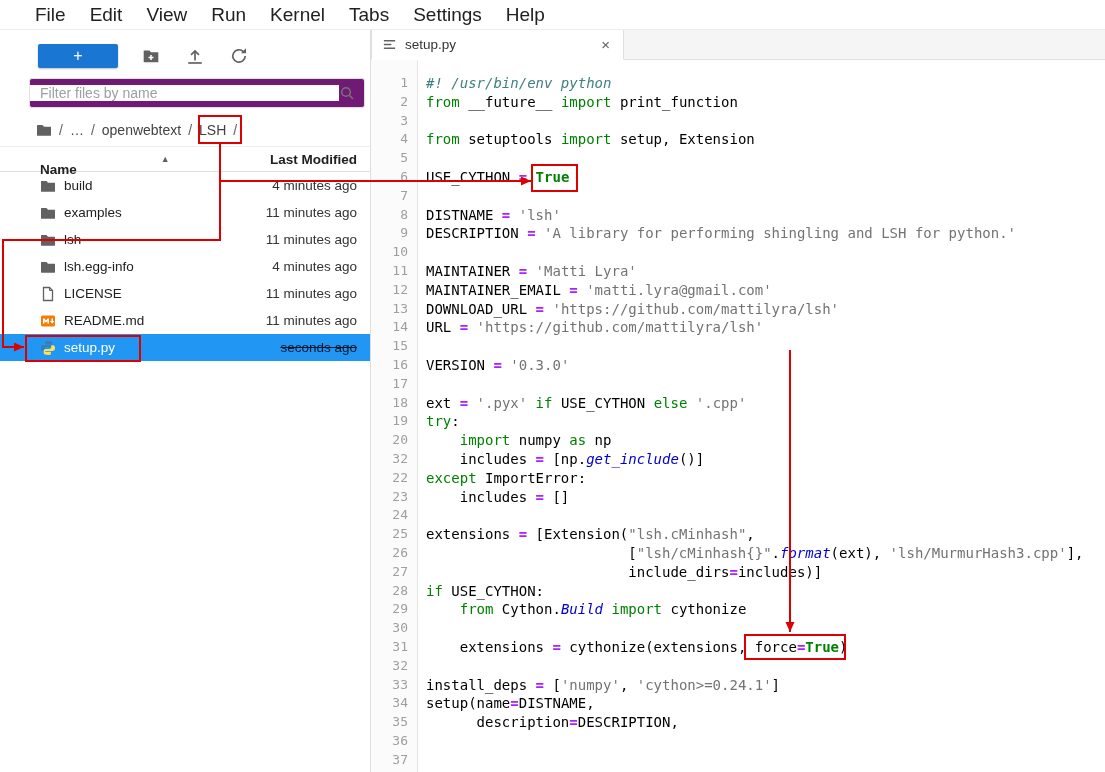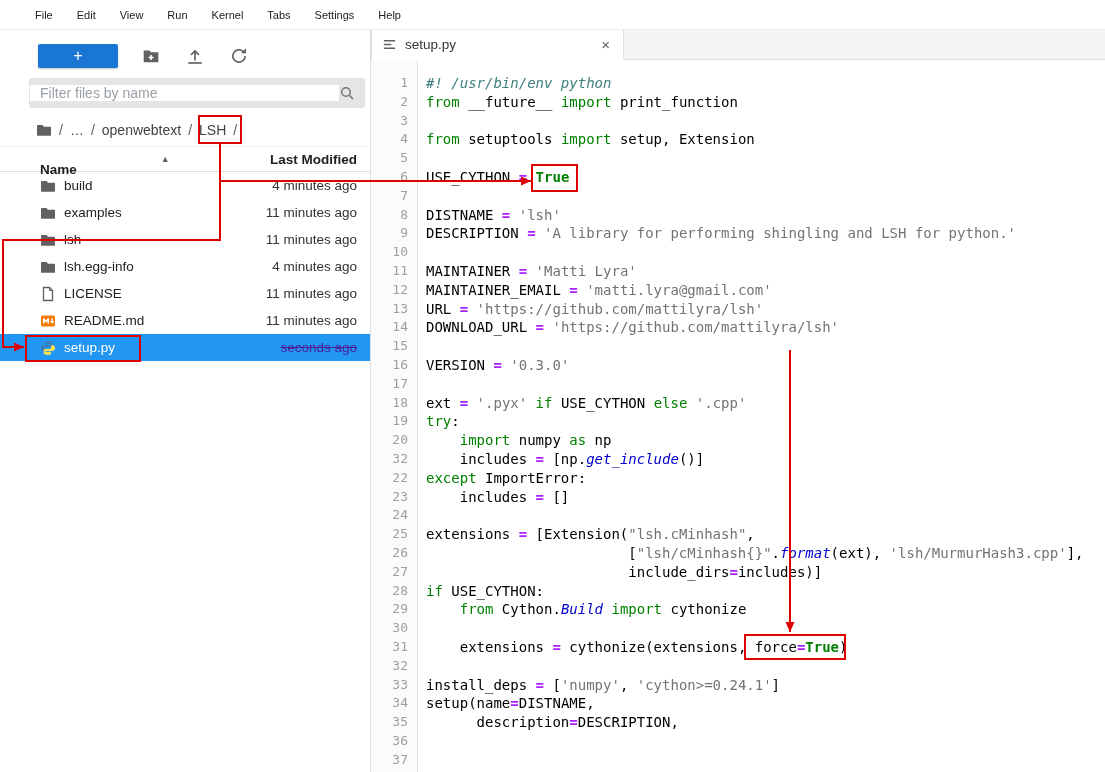--- a/index.html
+++ b/index.html
@@ -2,35 +2,35 @@
 <html><head>
 <meta charset="utf-8">
 <style>
   * { margin:0; padding:0; box-sizing:border-box; }
   html,body { width:1105px; height:772px; overflow:hidden; background:#fff;
               font-family:"Liberation Sans", sans-serif; }
   .app { position:relative; width:1105px; height:772px; background:#fff; }
 
   
   .menubar { height:30px; display:flex; align-items:center; padding-left:23px;
-             font-size:11px; color:#212121; background:#fff; border-bottom:1px solid #ececec; }
+             font-size:19px; color:#212121; background:#fff; border-bottom:1px solid #ececec; }
   .menubar .mi { padding:0 12px; cursor:default; }
 
   .main { display:flex; height:742px; }
 
   
   .sidebar { width:371px; border-right:1px solid #dedede; display:flex; flex-direction:column; background:#fff; }
   .fb-toolbar { height:42px; display:flex; align-items:center; padding:10px 12px 0 38px; }
   .new-btn { width:80px; height:24px; background:#1976d2; color:#fff; border:none; border-radius:2px;
              font-size:16px; line-height:22px; cursor:pointer; box-shadow:0 1px 2px rgba(0,0,0,.25); }
   .tb-icons { display:flex; gap:26px; margin-left:24px; align-items:center; }
   .tbtn { width:18px; height:18px; display:inline-flex; cursor:pointer; }
 
   .fb-filter { height:30px; margin:6px 5px 6px 29px; border:1px solid #e0e0e0; border-radius:3px;
-               display:flex; align-items:center; background:#e5e5e5; }
+               display:flex; align-items:center; background:#701a75; }
   .fb-filter input { flex:1; border:none; outline:none; font-size:14px; color:#212121; padding:0 6px 0 10px;
                      font-family:"Liberation Sans",sans-serif; min-width:0; }
   .fb-filter input::placeholder { color:#9aa0a6; }
   .fb-filter .icon { margin-right:9px; display:inline-flex; }
 
   .breadcrumb { height:32px; display:flex; align-items:center; margin-left:36px; gap:7px;
                 font-size:14px; color:#424242; }
   .breadcrumb .icon { display:inline-flex; }
   .bc-item { cursor:pointer; }
   .bc-sep { color:#616161; }
@@ -42,21 +42,21 @@
   .fb-header .spacer { flex:1; }
   .h-mod { font-weight:600; cursor:pointer; }
 
   .file-list { list-style:none; }
   .frow { height:27px; display:flex; align-items:center; padding:0 13px 0 40px; font-size:13.5px;
           color:#212121; cursor:pointer; }
   .frow .icon { width:16px; height:16px; display:inline-flex; flex:none; }
   .fname { margin-left:8px; }
   .ftime { margin-left:auto; color:#333; }
   .frow.sel { background:#2196f3; color:#fff; }
-  .frow.sel .ftime { color:#4c1d95; }
+  .frow.sel .ftime { color:#0f172a; }
   .strike { text-decoration:line-through; }
 
   
   .editor { flex:1; display:flex; flex-direction:column; min-width:0; }
   .tabbar { height:30px; background:#f5f5f5; border-bottom:1px solid #e0e0e0; display:flex; }
   .tab { width:253px; background:#fff; border-right:1px solid #e0e0e0; border-left:1px solid #e0e0e0;
          display:flex; align-items:center; padding:0 10px; gap:8px; font-size:13.5px; color:#333;
          margin-bottom:-1px; border-bottom:1px solid #fff; cursor:pointer; }
   .tab .icon { display:inline-flex; }
   .tab-title { flex:1; }
@@ -284,22 +284,22 @@
             <div class="cl"></div>
             <div class="cl"><span class="tk-kw">from</span><span> setuptools </span><span class="tk-kw">import</span><span> setup, Extension</span></div>
             <div class="cl"></div>
             <div class="cl"><span>USE_CYTHON </span><span class="tk-op">=</span><span> </span><span class="tk-bi">True</span></div>
             <div class="cl"></div>
             <div class="cl"><span>DISTNAME </span><span class="tk-op">=</span><span> </span><span class="tk-str">'lsh'</span></div>
             <div class="cl"><span>DESCRIPTION </span><span class="tk-op">=</span><span> </span><span class="tk-str">'A library for performing shingling and LSH for python.'</span></div>
             <div class="cl"></div>
             <div class="cl"><span>MAINTAINER </span><span class="tk-op">=</span><span> </span><span class="tk-str">'Matti Lyra'</span></div>
             <div class="cl"><span>MAINTAINER_EMAIL </span><span class="tk-op">=</span><span> </span><span class="tk-str">'matti.lyra@gmail.com'</span></div>
+            <div class="cl"><span>DOWNLOAD_URL </span><span class="tk-op">=</span><span> </span><span class="tk-str">'https://github.com/mattilyra/lsh'</span></div>
             <div class="cl"><span>URL </span><span class="tk-op">=</span><span> </span><span class="tk-str">'https://github.com/mattilyra/lsh'</span></div>
-            <div class="cl"><span>DOWNLOAD_URL </span><span class="tk-op">=</span><span> </span><span class="tk-str">'https://github.com/mattilyra/lsh'</span></div>
             <div class="cl"></div>
             <div class="cl"><span>VERSION </span><span class="tk-op">=</span><span> </span><span class="tk-str">'0.3.0'</span></div>
             <div class="cl"></div>
             <div class="cl"><span>ext </span><span class="tk-op">=</span><span> </span><span class="tk-str">'.pyx'</span><span> </span><span class="tk-kw">if</span><span> USE_CYTHON </span><span class="tk-kw">else</span><span> </span><span class="tk-str">'.cpp'</span></div>
             <div class="cl"><span class="tk-kw">try</span><span>:</span></div>
             <div class="cl"><span>    </span><span class="tk-kw">import</span><span> numpy </span><span class="tk-kw">as</span><span> np</span></div>
             <div class="cl"><span>    includes </span><span class="tk-op">=</span><span> [np.</span><span class="tk-pr">get_include</span><span>()]</span></div>
             <div class="cl"><span class="tk-kw">except</span><span> ImportError:</span></div>
             <div class="cl"><span>    includes </span><span class="tk-op">=</span><span> []</span></div>
             <div class="cl"></div>

